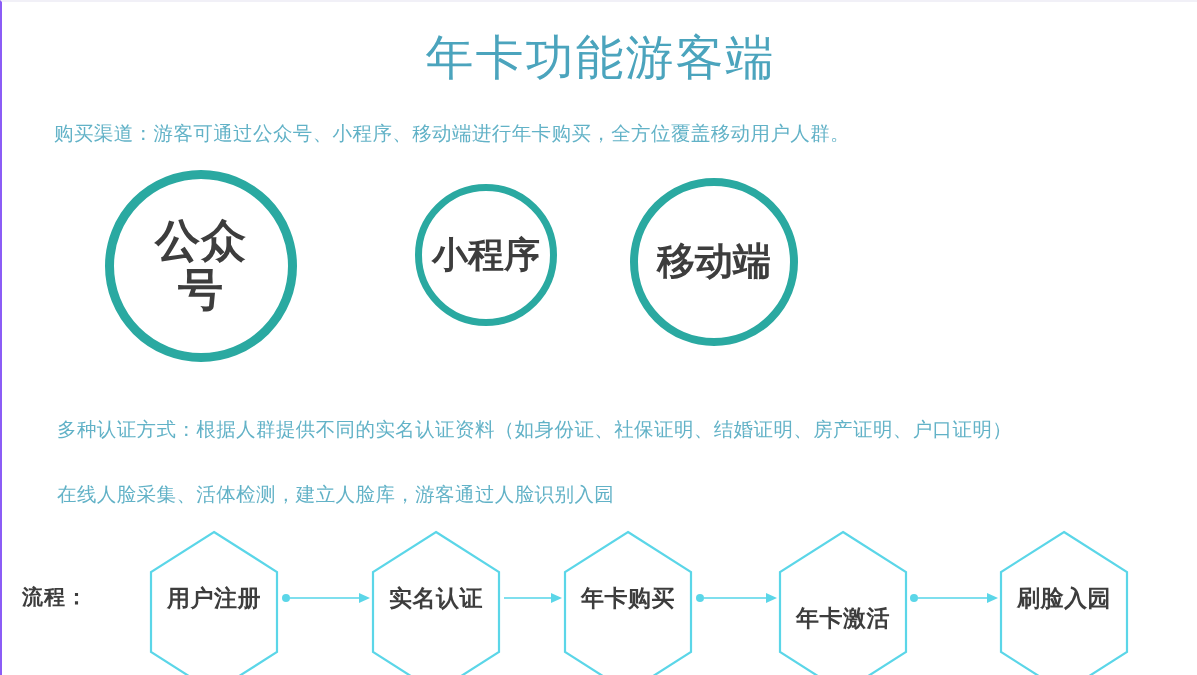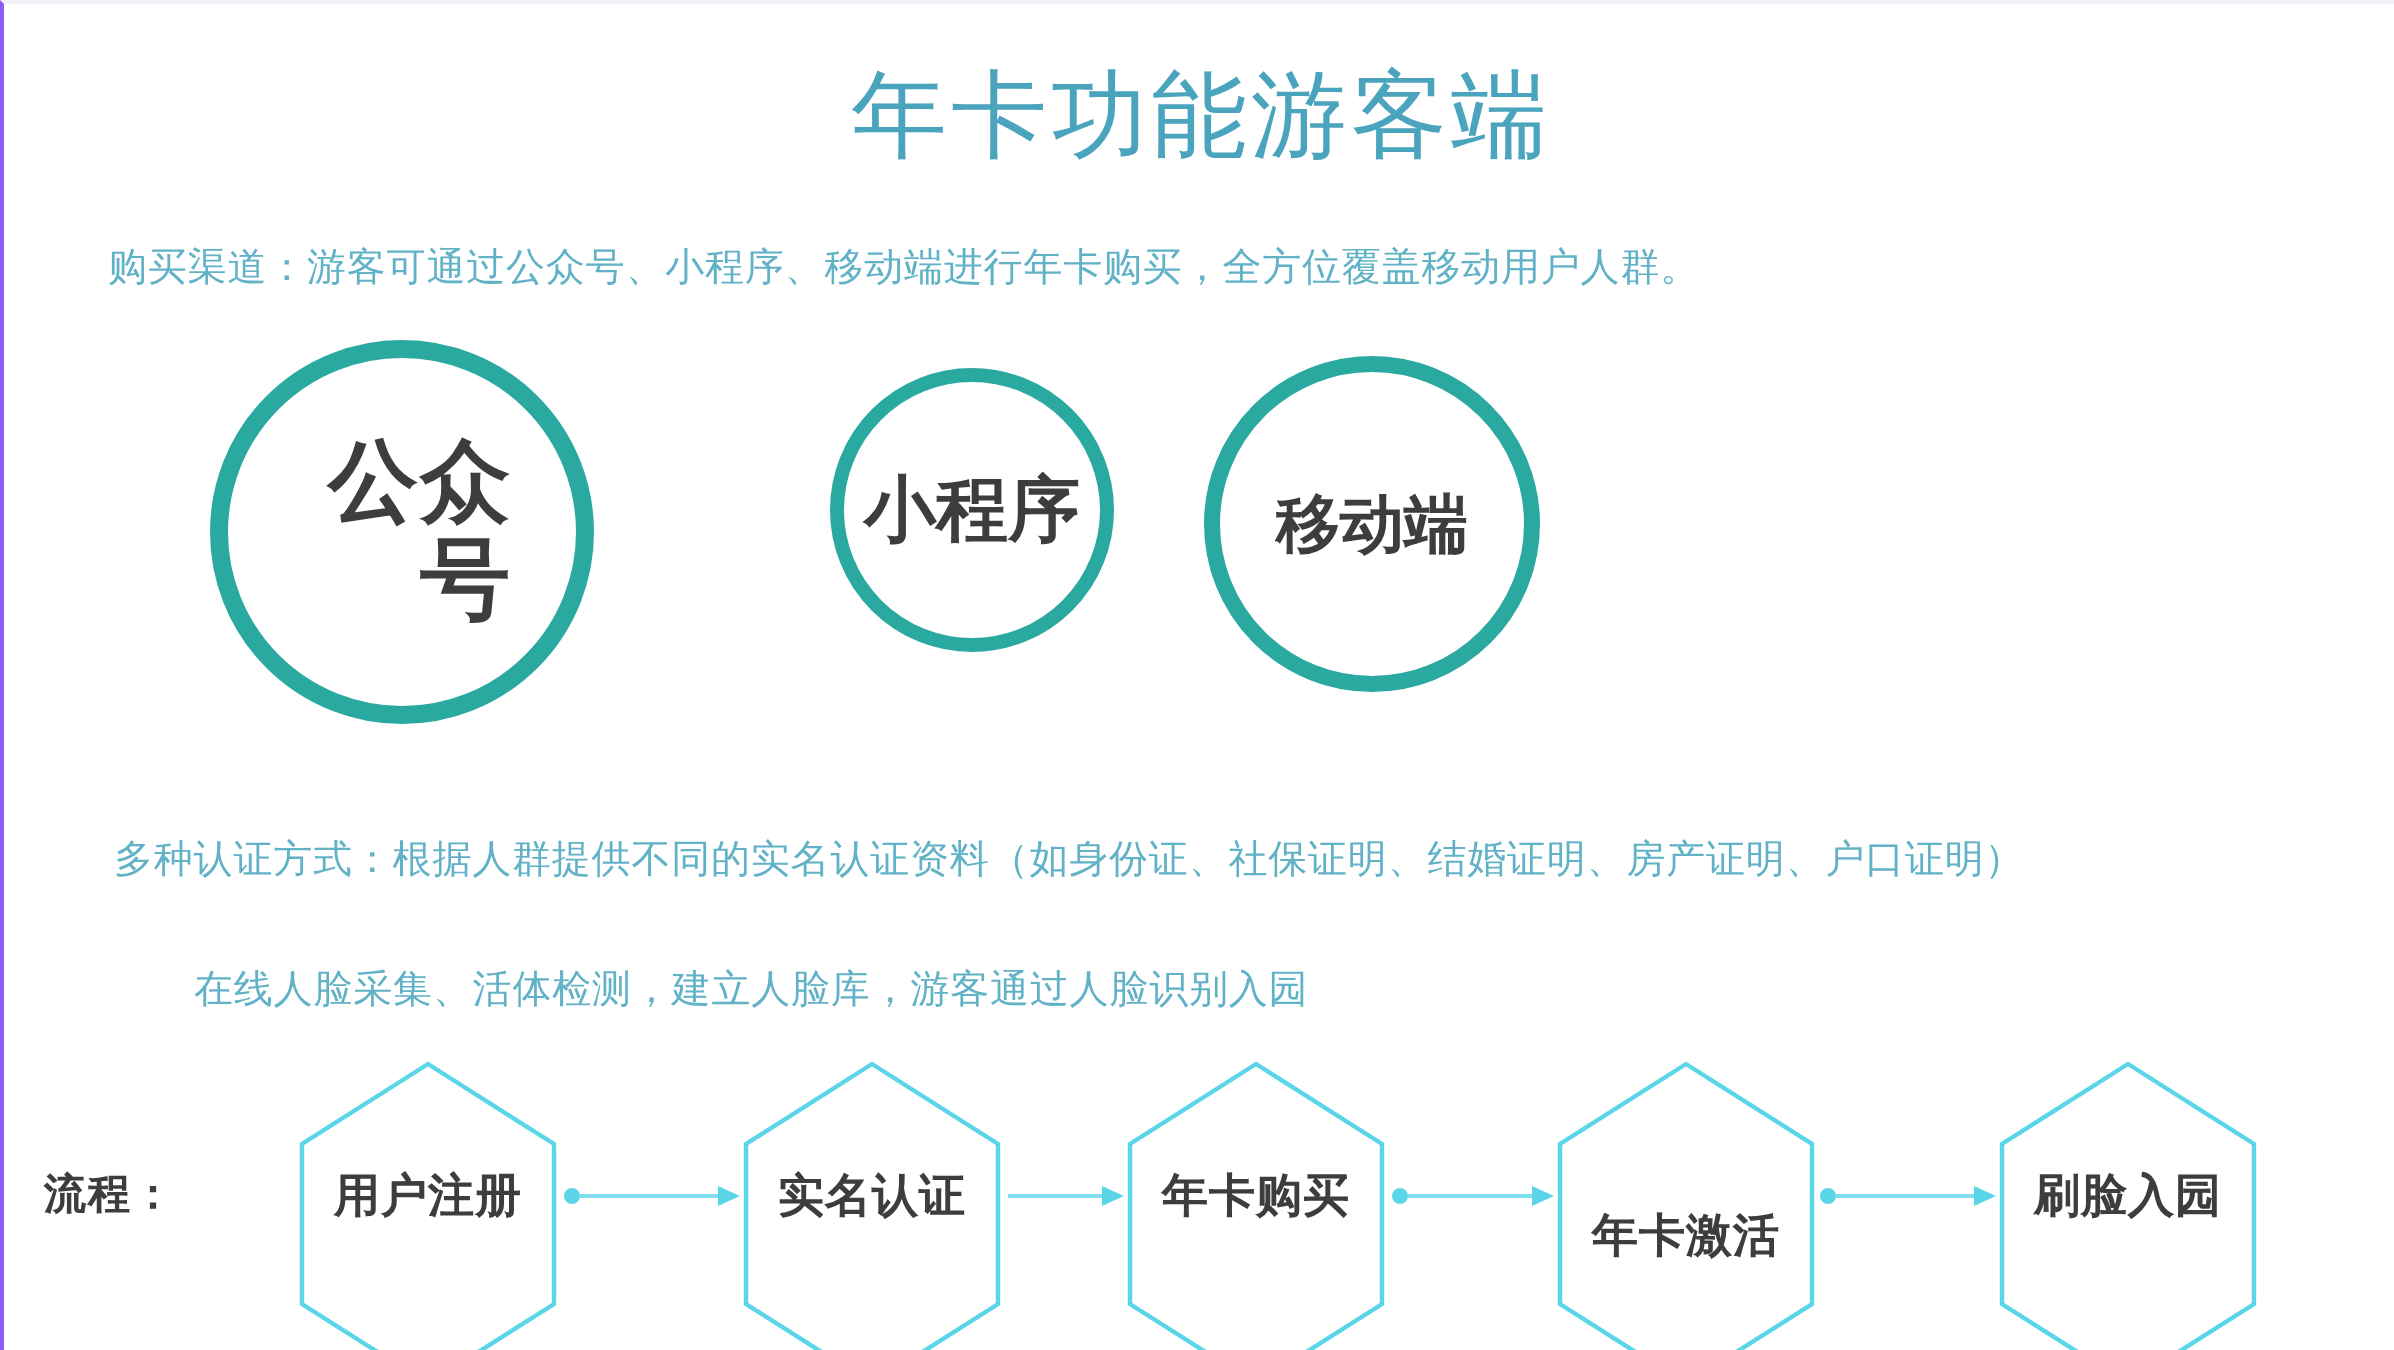--- a/index.html
+++ b/index.html
@@ -45,21 +45,21 @@
   .para {
     position: absolute;
     font-size: 19.5px;
     font-weight: 400;
     color: #62b2c7;
     letter-spacing: 0.4px;
     white-space: nowrap;
   }
   .para-channels { left: 52px; top: 118px; }
   .para-auth     { left: 55px; top: 414px; }
-  .para-face     { left: 55px; top: 479px; margin-left: 40px; }
+  .para-face     { left: 55px; top: 479px; }
 
   
   .circle {
     position: absolute;
     border-radius: 50%;
     border-style: solid;
     border-color: #2aa9a1;
     box-sizing: border-box;
     display: flex;
     align-items: center;
@@ -70,32 +70,32 @@
     line-height: 1.08;
     background: #ffffff;
   }
   .circle-1 {
     left: 103px; top: 168px;
     width: 192px; height: 192px;
     border-width: 9px;
     font-size: 45px;
     letter-spacing: 1px;
   }
-  .circle-1 .c-label { width: 110px; text-align: right; }
+  .circle-1 .c-label { width: 110px; }
   .circle-2 {
     left: 413px; top: 182px;
     width: 142px; height: 142px;
     border-width: 7px;
     font-size: 36px;
   }
   .circle-3 {
-    left: 600px; top: 176px;
+    left: 628px; top: 176px;
     width: 168px; height: 168px;
     border-width: 8px;
-    font-size: 32px;
+    font-size: 38px;
   }
 
   
   .flow-label {
     position: absolute;
     left: 20px;
     top: 581px;
     font-size: 21px;
     font-weight: bold;
     color: #3d3d3d;

